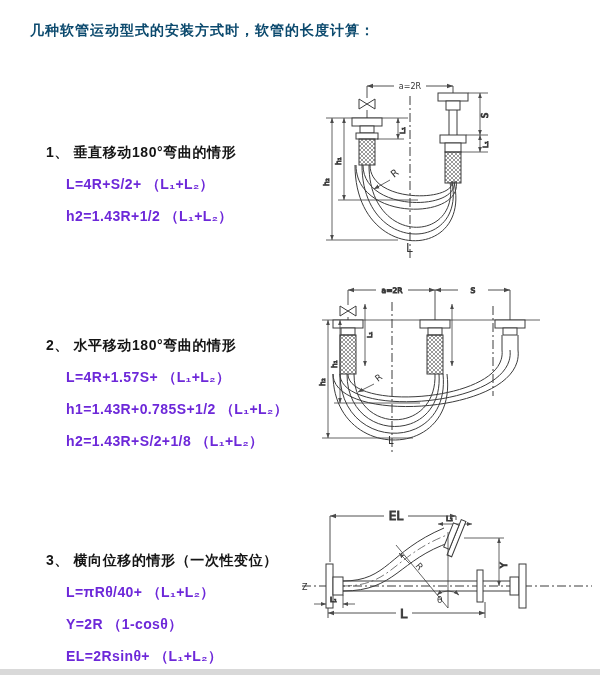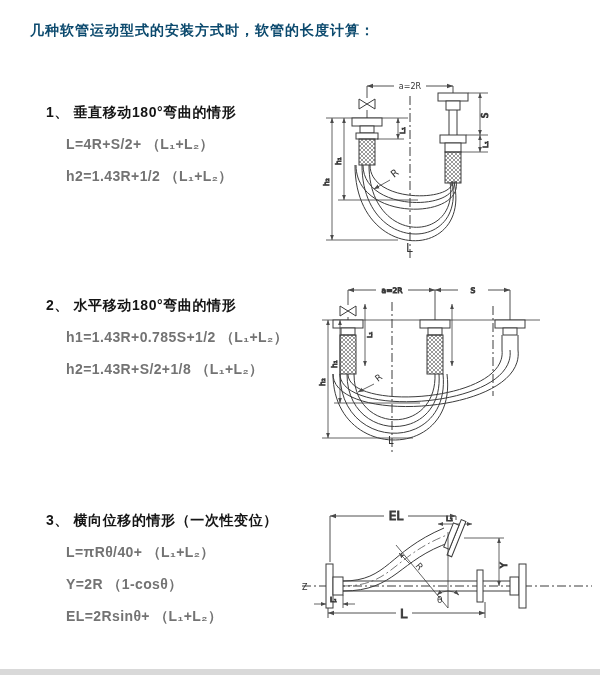--- a/index.html
+++ b/index.html
@@ -6,23 +6,23 @@
   body{
     width:600px;height:675px;position:relative;overflow:hidden;
     background:#ffffff;
     font-family:"Liberation Sans","DejaVu Sans",sans-serif;
     color:#1e1e1e;
   }
   .page-title{
     position:absolute;left:30px;top:22px;
     font-size:14px;font-weight:700;letter-spacing:1px;color:#0c4a6e;
   }
-  .sec{position:absolute;left:46px;width:260px;}
+  .sec{position:absolute;left:46px;width:260px;margin-top:40px;}
   .sec-heading{font-size:14px;font-weight:700;letter-spacing:.6px;color:#151515;height:20px;}
-  .formula{margin-top:12px;height:20px;font-size:14px;font-weight:700;letter-spacing:.4px;color:#737373;white-space:nowrap;}
+  .formula{margin-top:12px;height:20px;font-size:14px;font-weight:700;letter-spacing:.4px;color:#6d28d9;white-space:nowrap;}
   .diagram{position:absolute;}
   svg text{font-family:"DejaVu Sans","Liberation Sans",sans-serif;fill:#333;}
   .bottom-strip{position:absolute;left:0;bottom:0;width:600px;height:6px;background:#d9d9d9;}
 </style>
 </head>
 <body>
 
 <div class="page-title">几种软管运动型式的安装方式时，软管的长度计算：</div>
 
 <div class="sec" style="top:104px;">
@@ -111,20 +111,21 @@
 
     <line x1="80" y1="112" x2="64" y2="121" stroke-width="0.8" marker-end="url(#ar1)"></line>
   </g>
   <text transform="translate(84,110) rotate(-38)" font-size="10">R</text>
   <text x="96" y="184" font-size="12">L</text>
 </svg>
 
 <div class="sec" style="top:297px;">
   <div class="sec-heading">2、 水平移动180°弯曲的情形</div>
   <div style="margin-left:20px;">
+    <div class="formula">L=4R+1.57S+ （L₁+L₂）</div>
     <div class="formula">h1=1.43R+0.785S+1/2 （L₁+L₂）</div>
     <div class="formula">h2=1.43R+S/2+1/8 （L₁+L₂）</div>
   </div>
 </div>
 
 <svg class="diagram" style="left:308px;top:276px;" width="292" height="186" viewBox="0 0 292 186">
   <defs>
     <marker id="ar2" viewBox="0 0 10 10" refX="9" refY="5" markerWidth="7.5" markerHeight="7.5" orient="auto-start-reverse">
       <path d="M0 1.6 L9 5 L0 8.4 Z" fill="#4a4a4a"></path>
     </marker>

